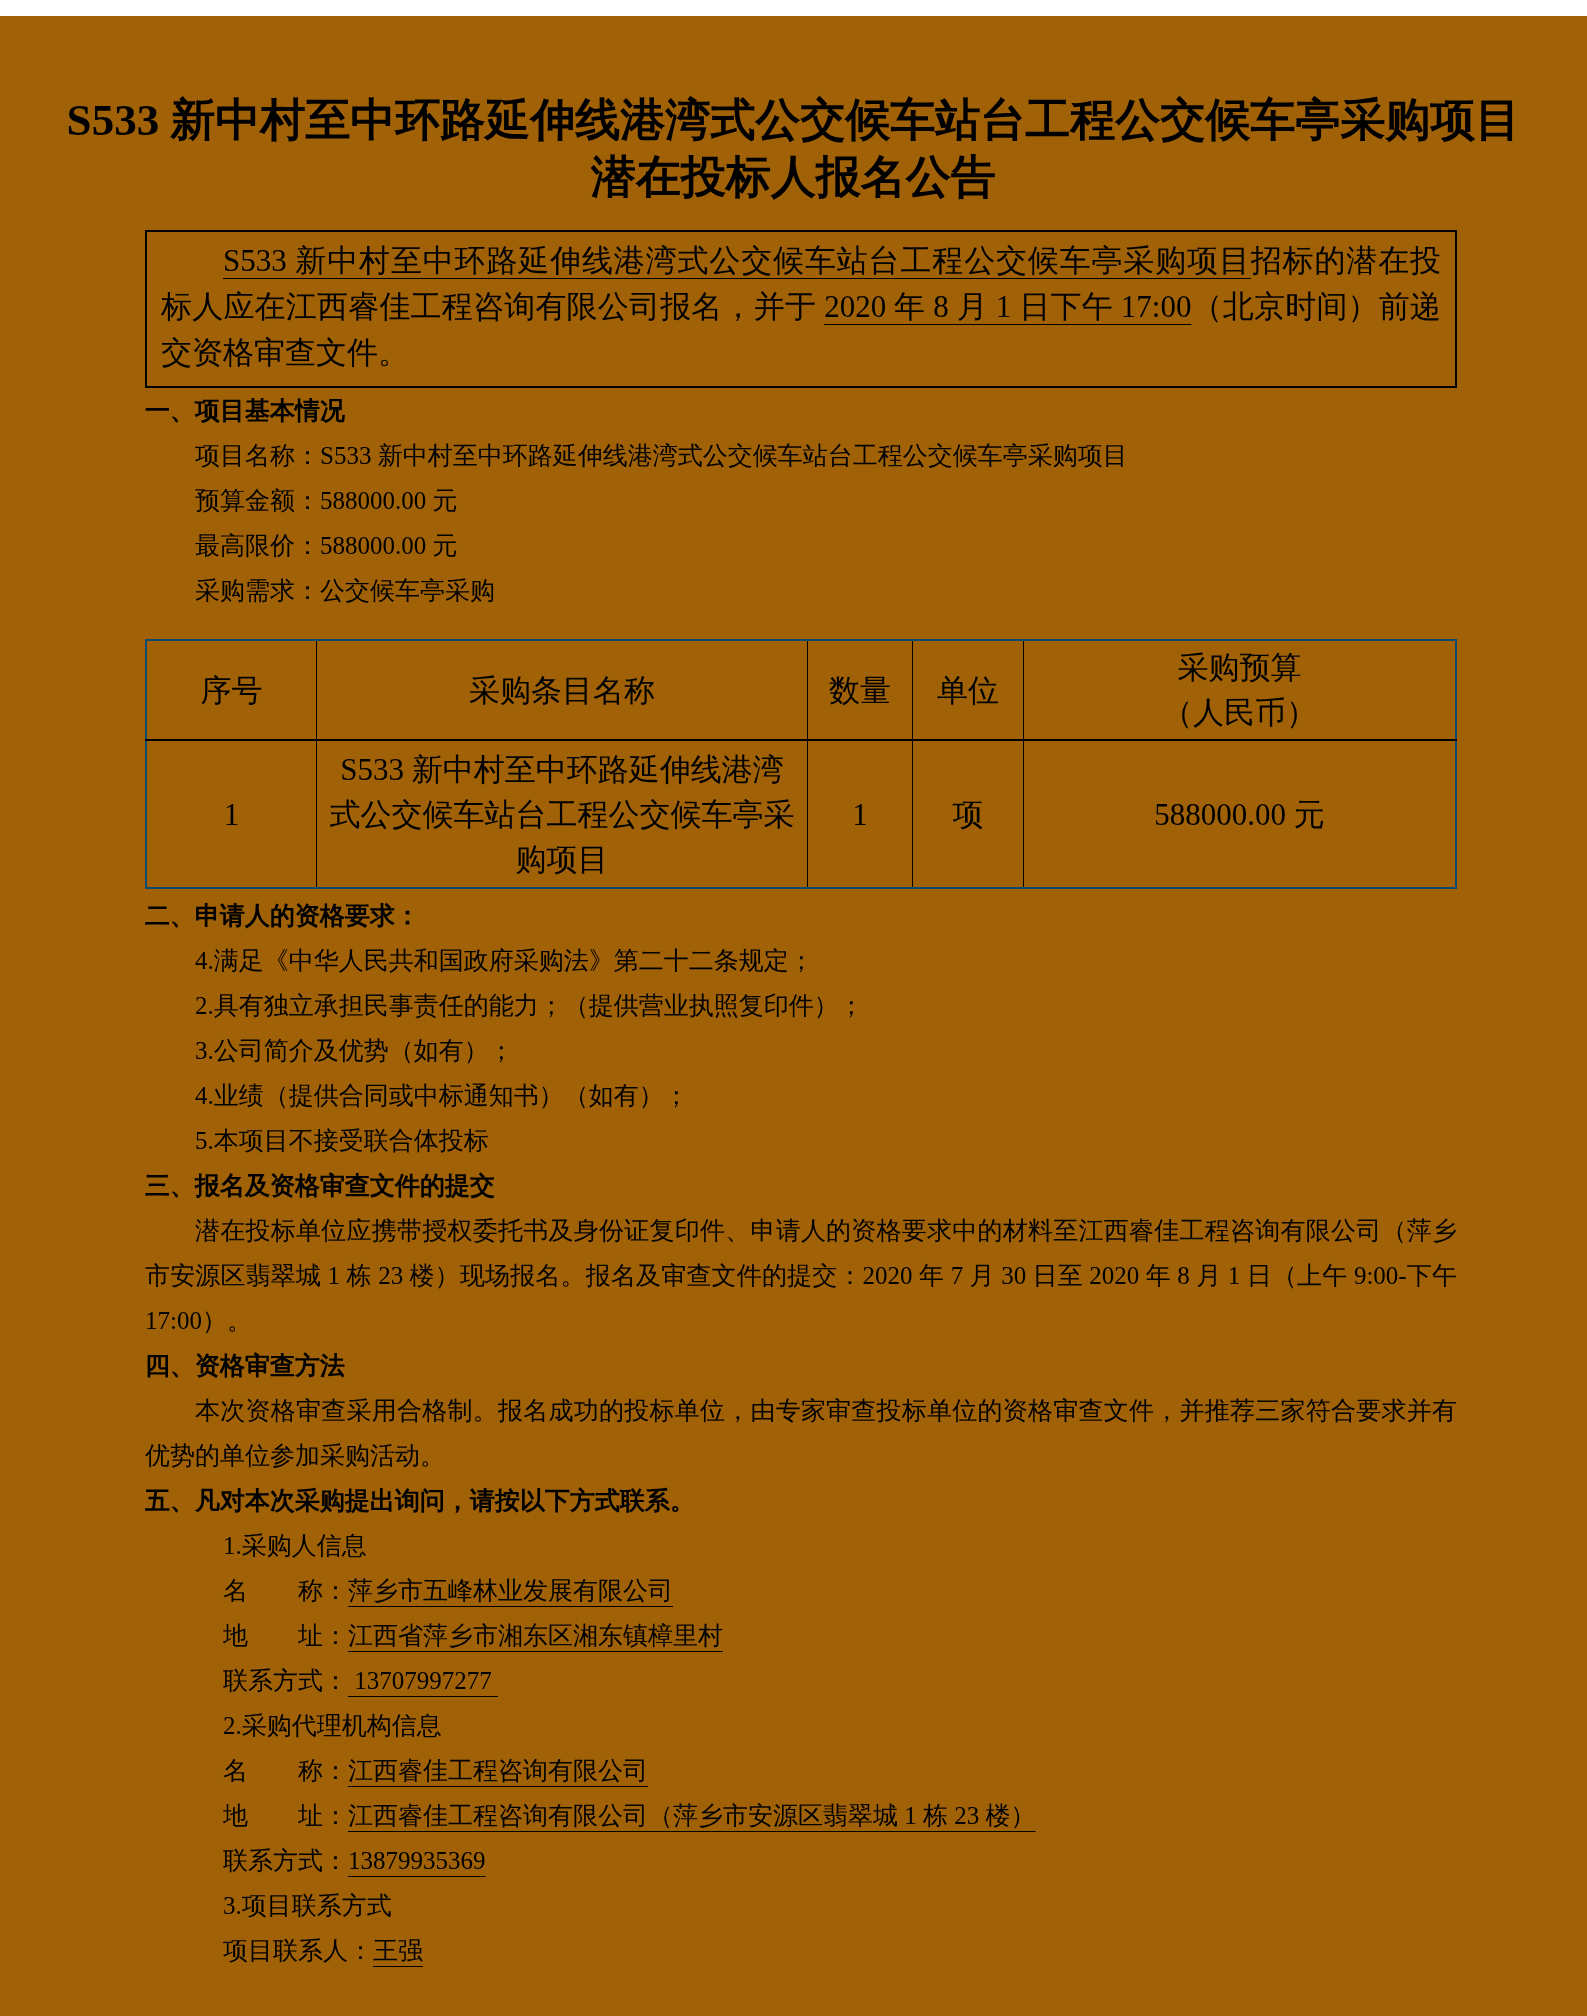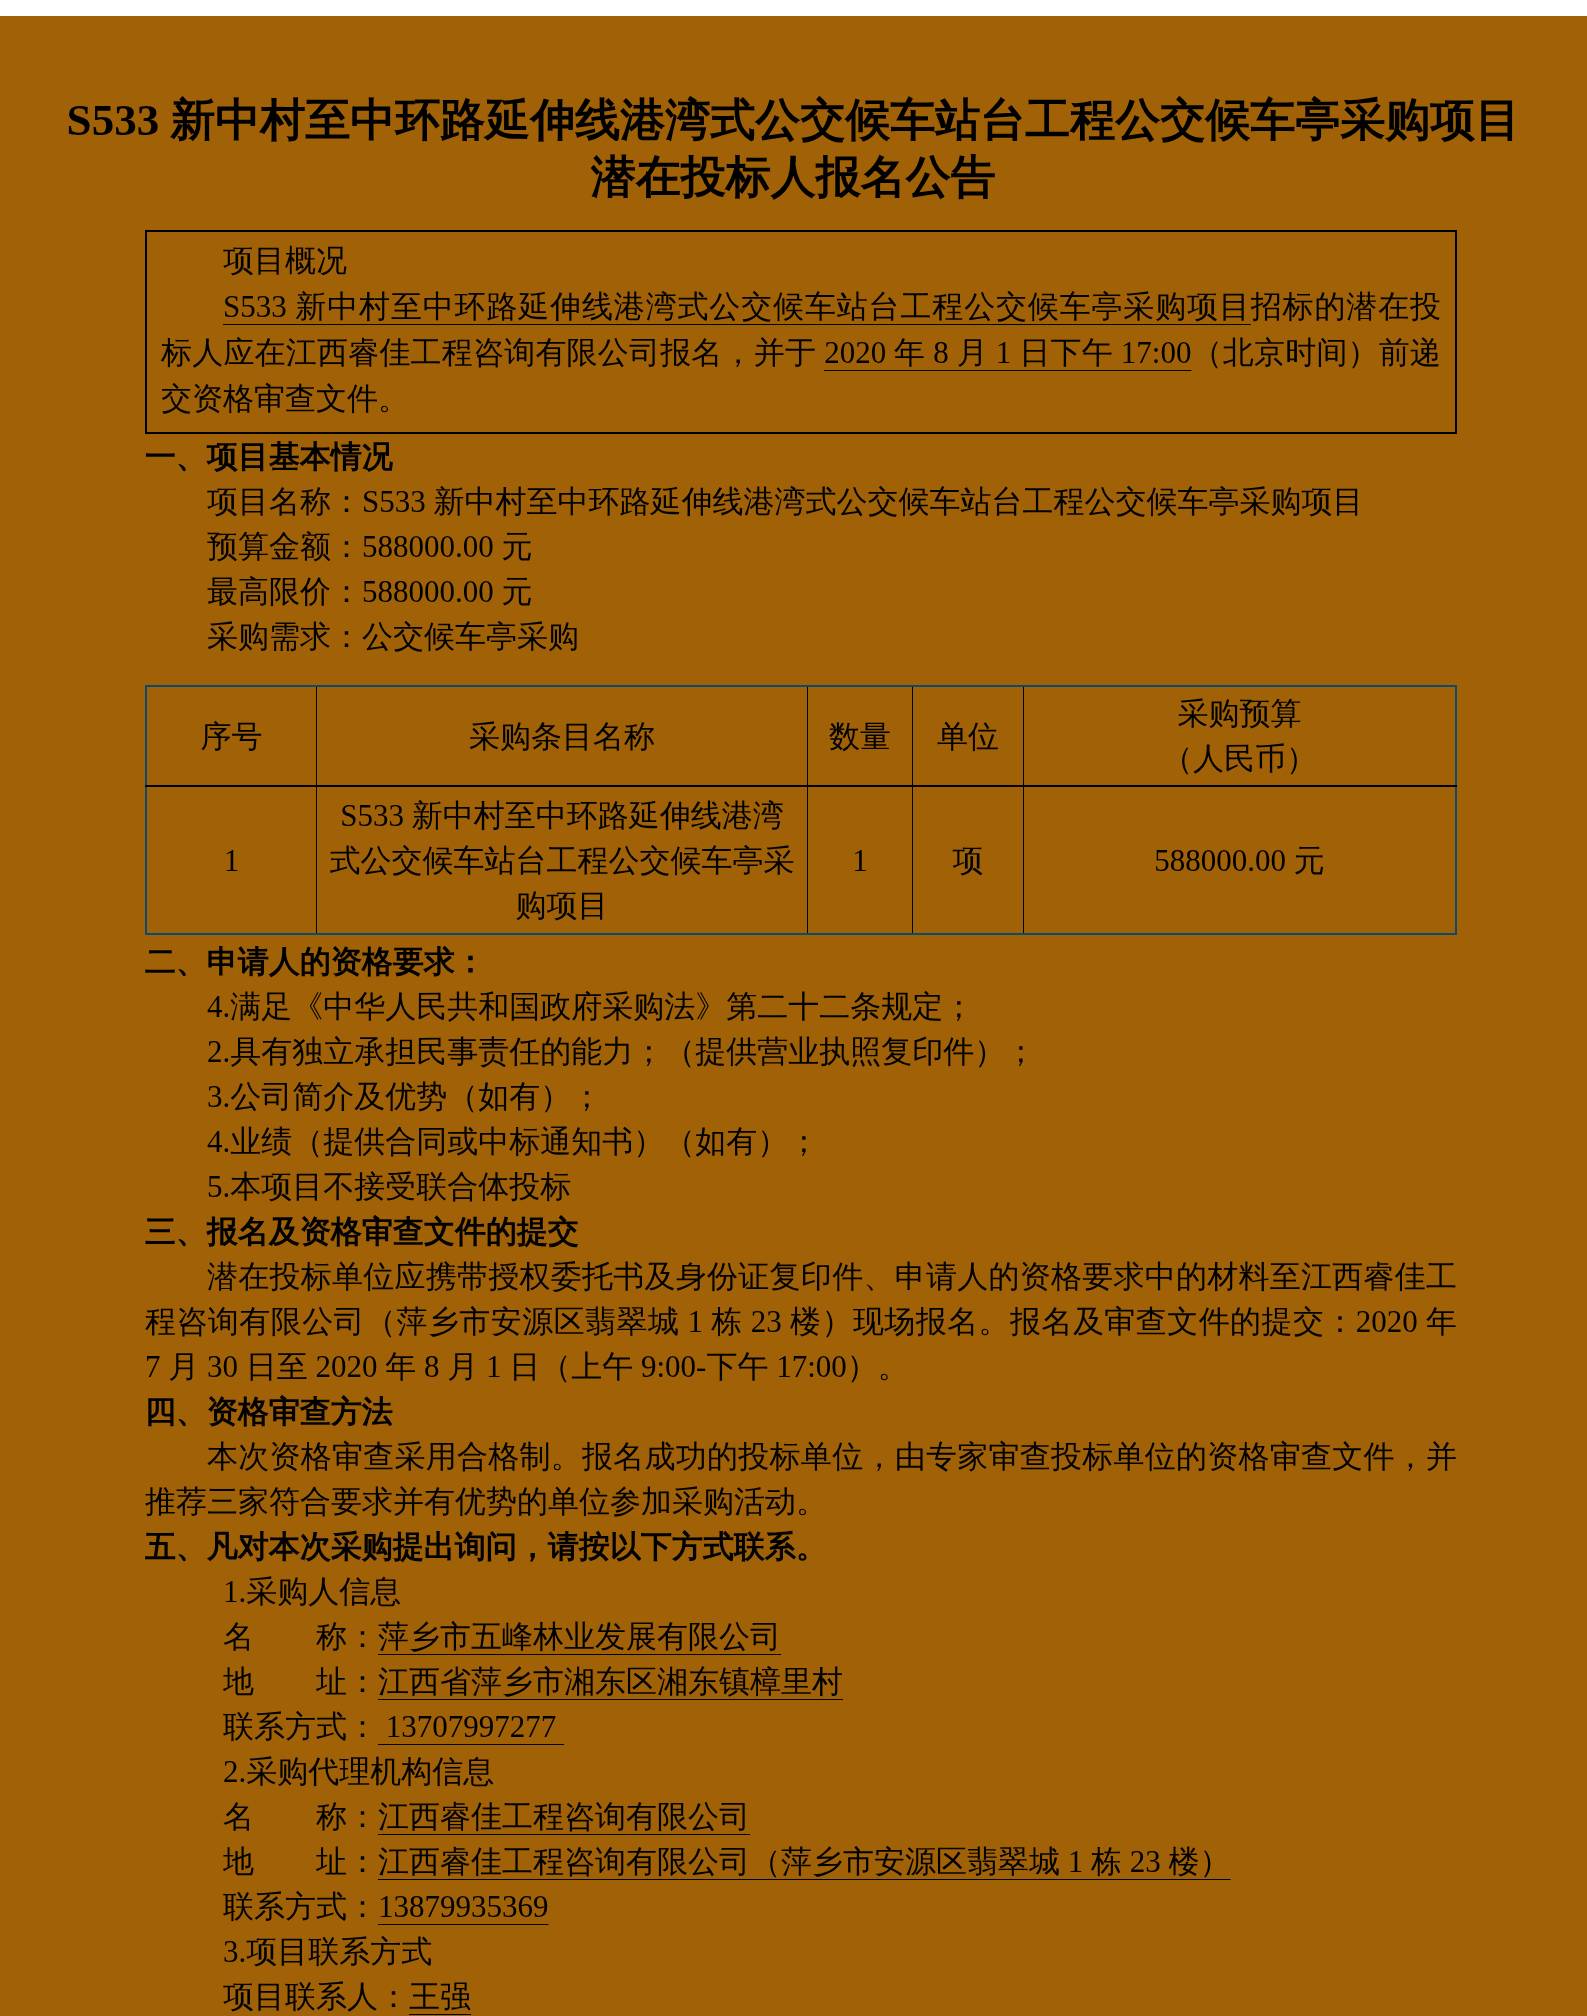--- a/index.html
+++ b/index.html
@@ -26,21 +26,21 @@
 
   .overview-box {
     border: 2px solid #000;
     padding: 6px 14px 10px 14px;
     font-size: 31px;
     line-height: 46px;
     text-align: justify;
   }
   .indent { text-indent: 2em; }
 
-  .line, .para, .sec-heading, .sub-line { font-size: 31px; line-height: 45px; }
+  .line, .para, .sec-heading, .sub-line { font-size: 25px; line-height: 45px; }
   .para { text-indent: 2em; text-align: justify; }
   .line { text-indent: 2em; }
   .sec-heading { font-weight: bold; }
 
   .u {
     text-decoration: underline;
     text-underline-offset: 7px;
     text-decoration-thickness: 1px;
     white-space: pre-wrap;
   }
@@ -73,21 +73,20 @@
 </style>
 </head>
 <body>
 
 <div class="page">
   <div class="doc-title">S533 新中村至中环路延伸线港湾式公交候车站台工程公交候车亭采购项目潜在投标人报名公告</div>
 
   <div class="content">
 
     <div class="overview-box">
-      <div class="indent">项目概况</div>
       <div class="indent"><span class="u">S533 新中村至中环路延伸线港湾式公交候车站台工程公交候车亭采购项目</span><span>招标的潜在投标人应在江西睿佳工程咨询有限公司报名，并于 </span><span class="u">2020 年 8 月 1 日下午 17:00</span><span>（北京时间）前递交资格审查文件。</span></div>
     </div>
 
     <div class="sec-heading">一、项目基本情况</div>
     <div class="line">项目名称：S533 新中村至中环路延伸线港湾式公交候车站台工程公交候车亭采购项目</div>
     <div class="line">预算金额：588000.00 元</div>
     <div class="line">最高限价：588000.00 元</div>
     <div class="line">采购需求：公交候车亭采购</div>
 
     <table class="items-table">

